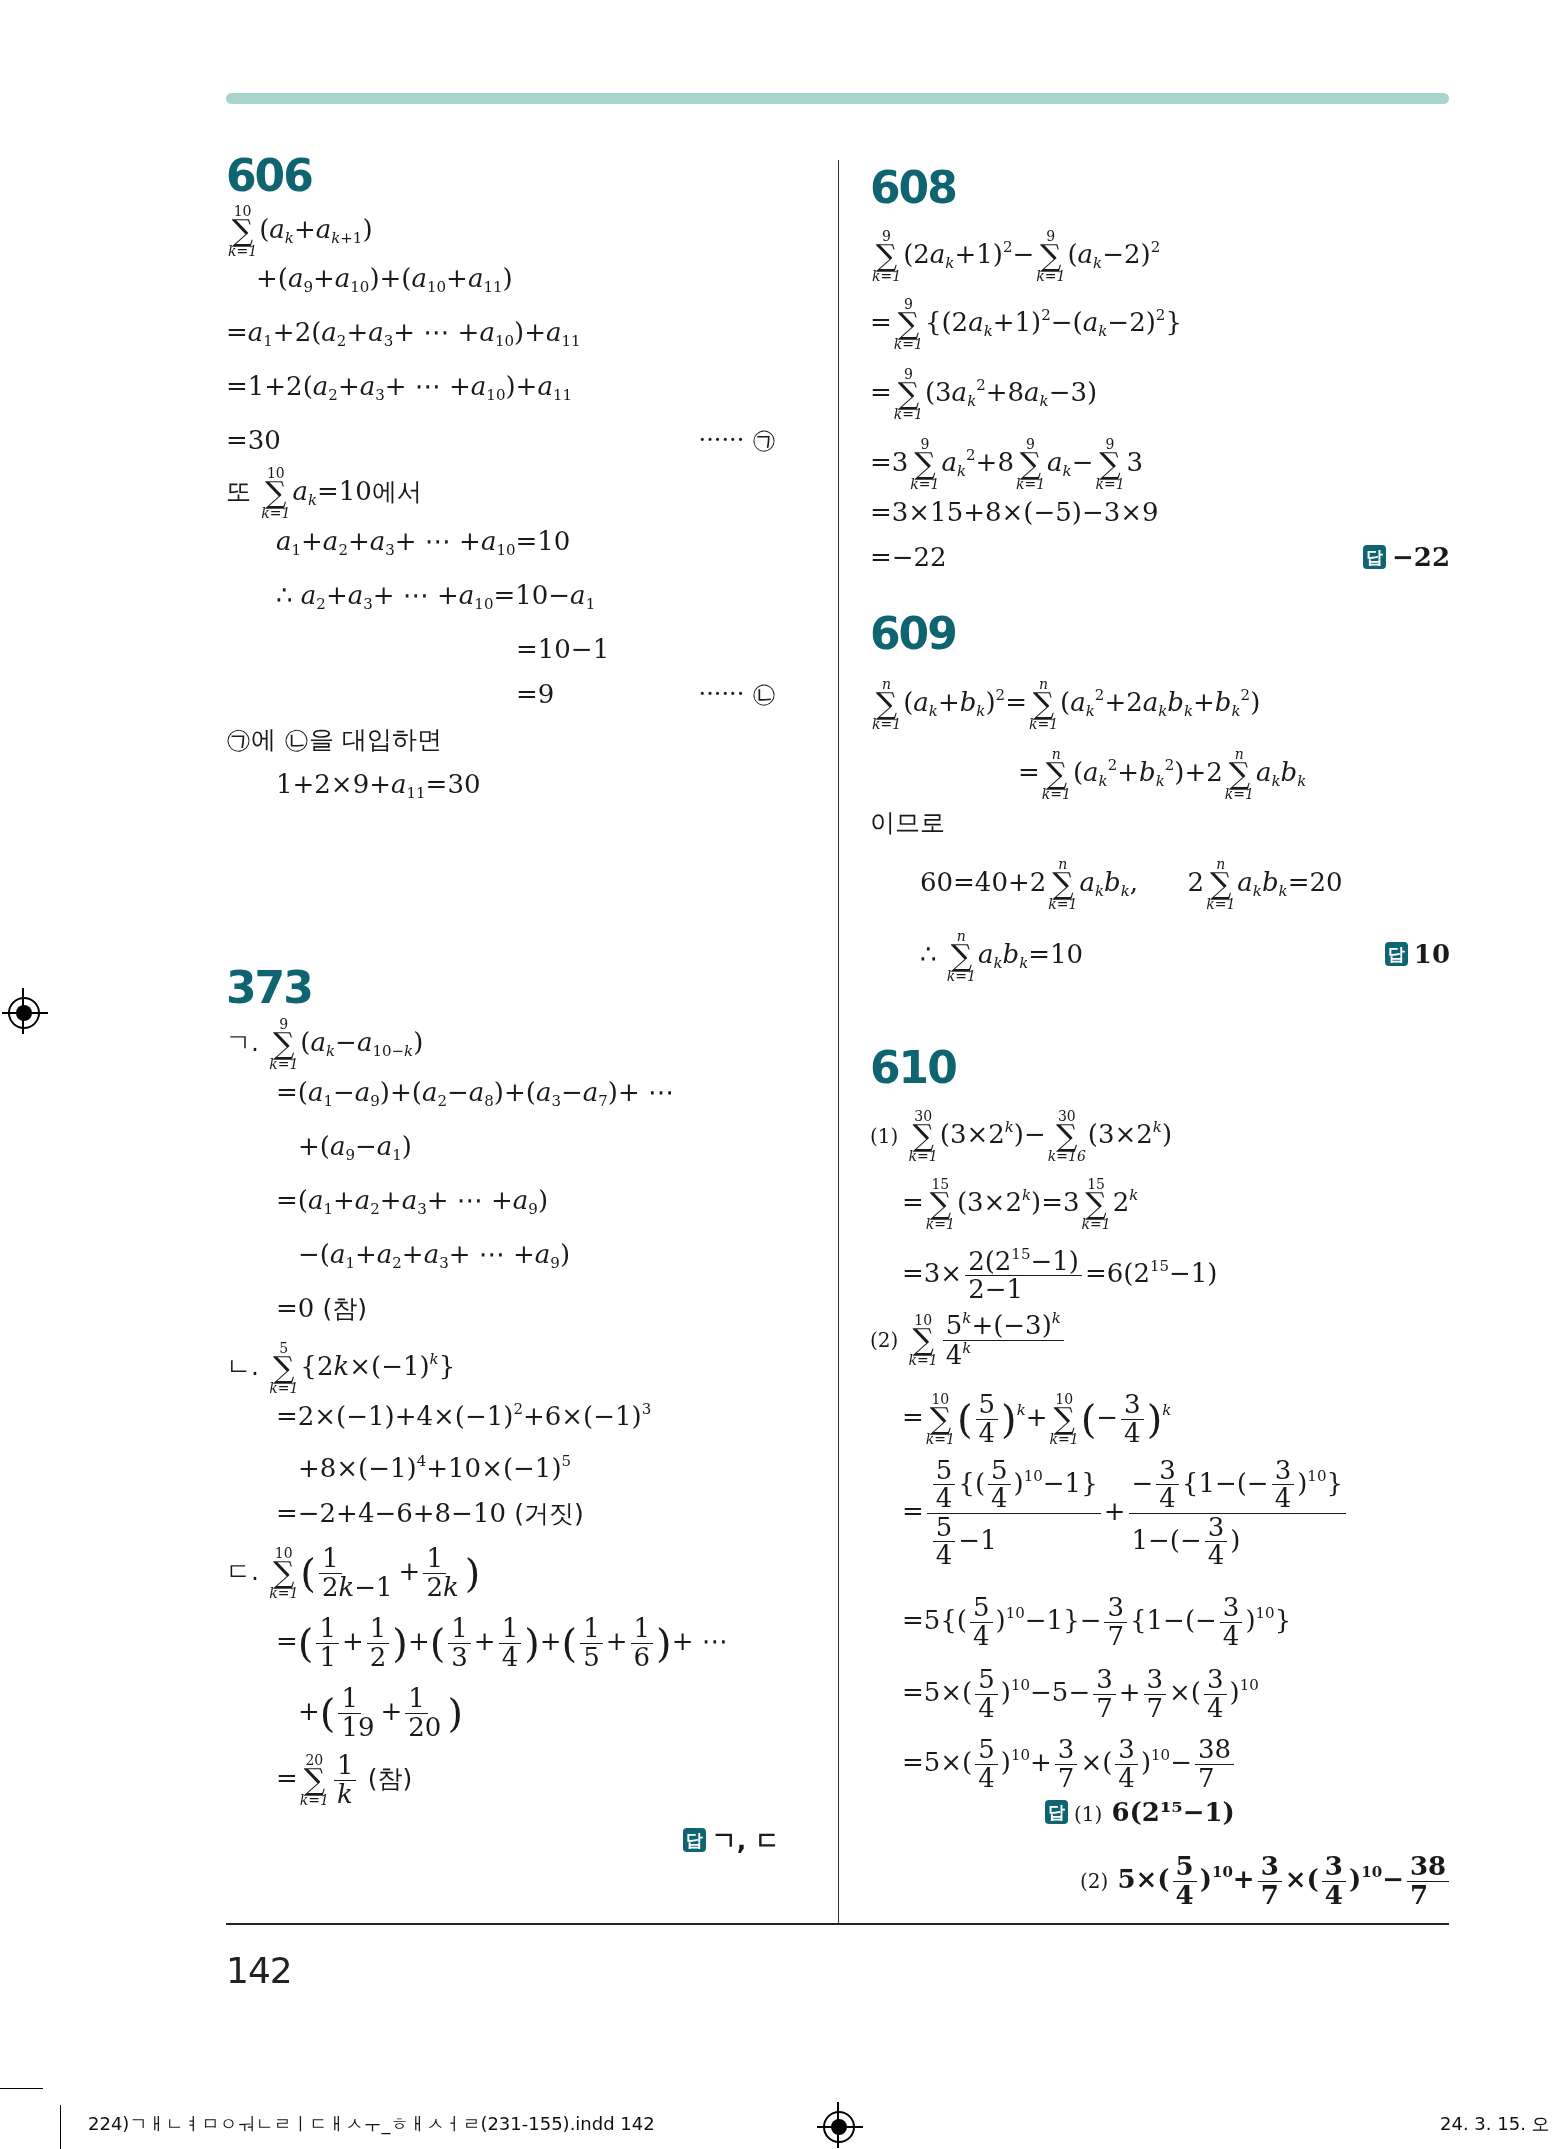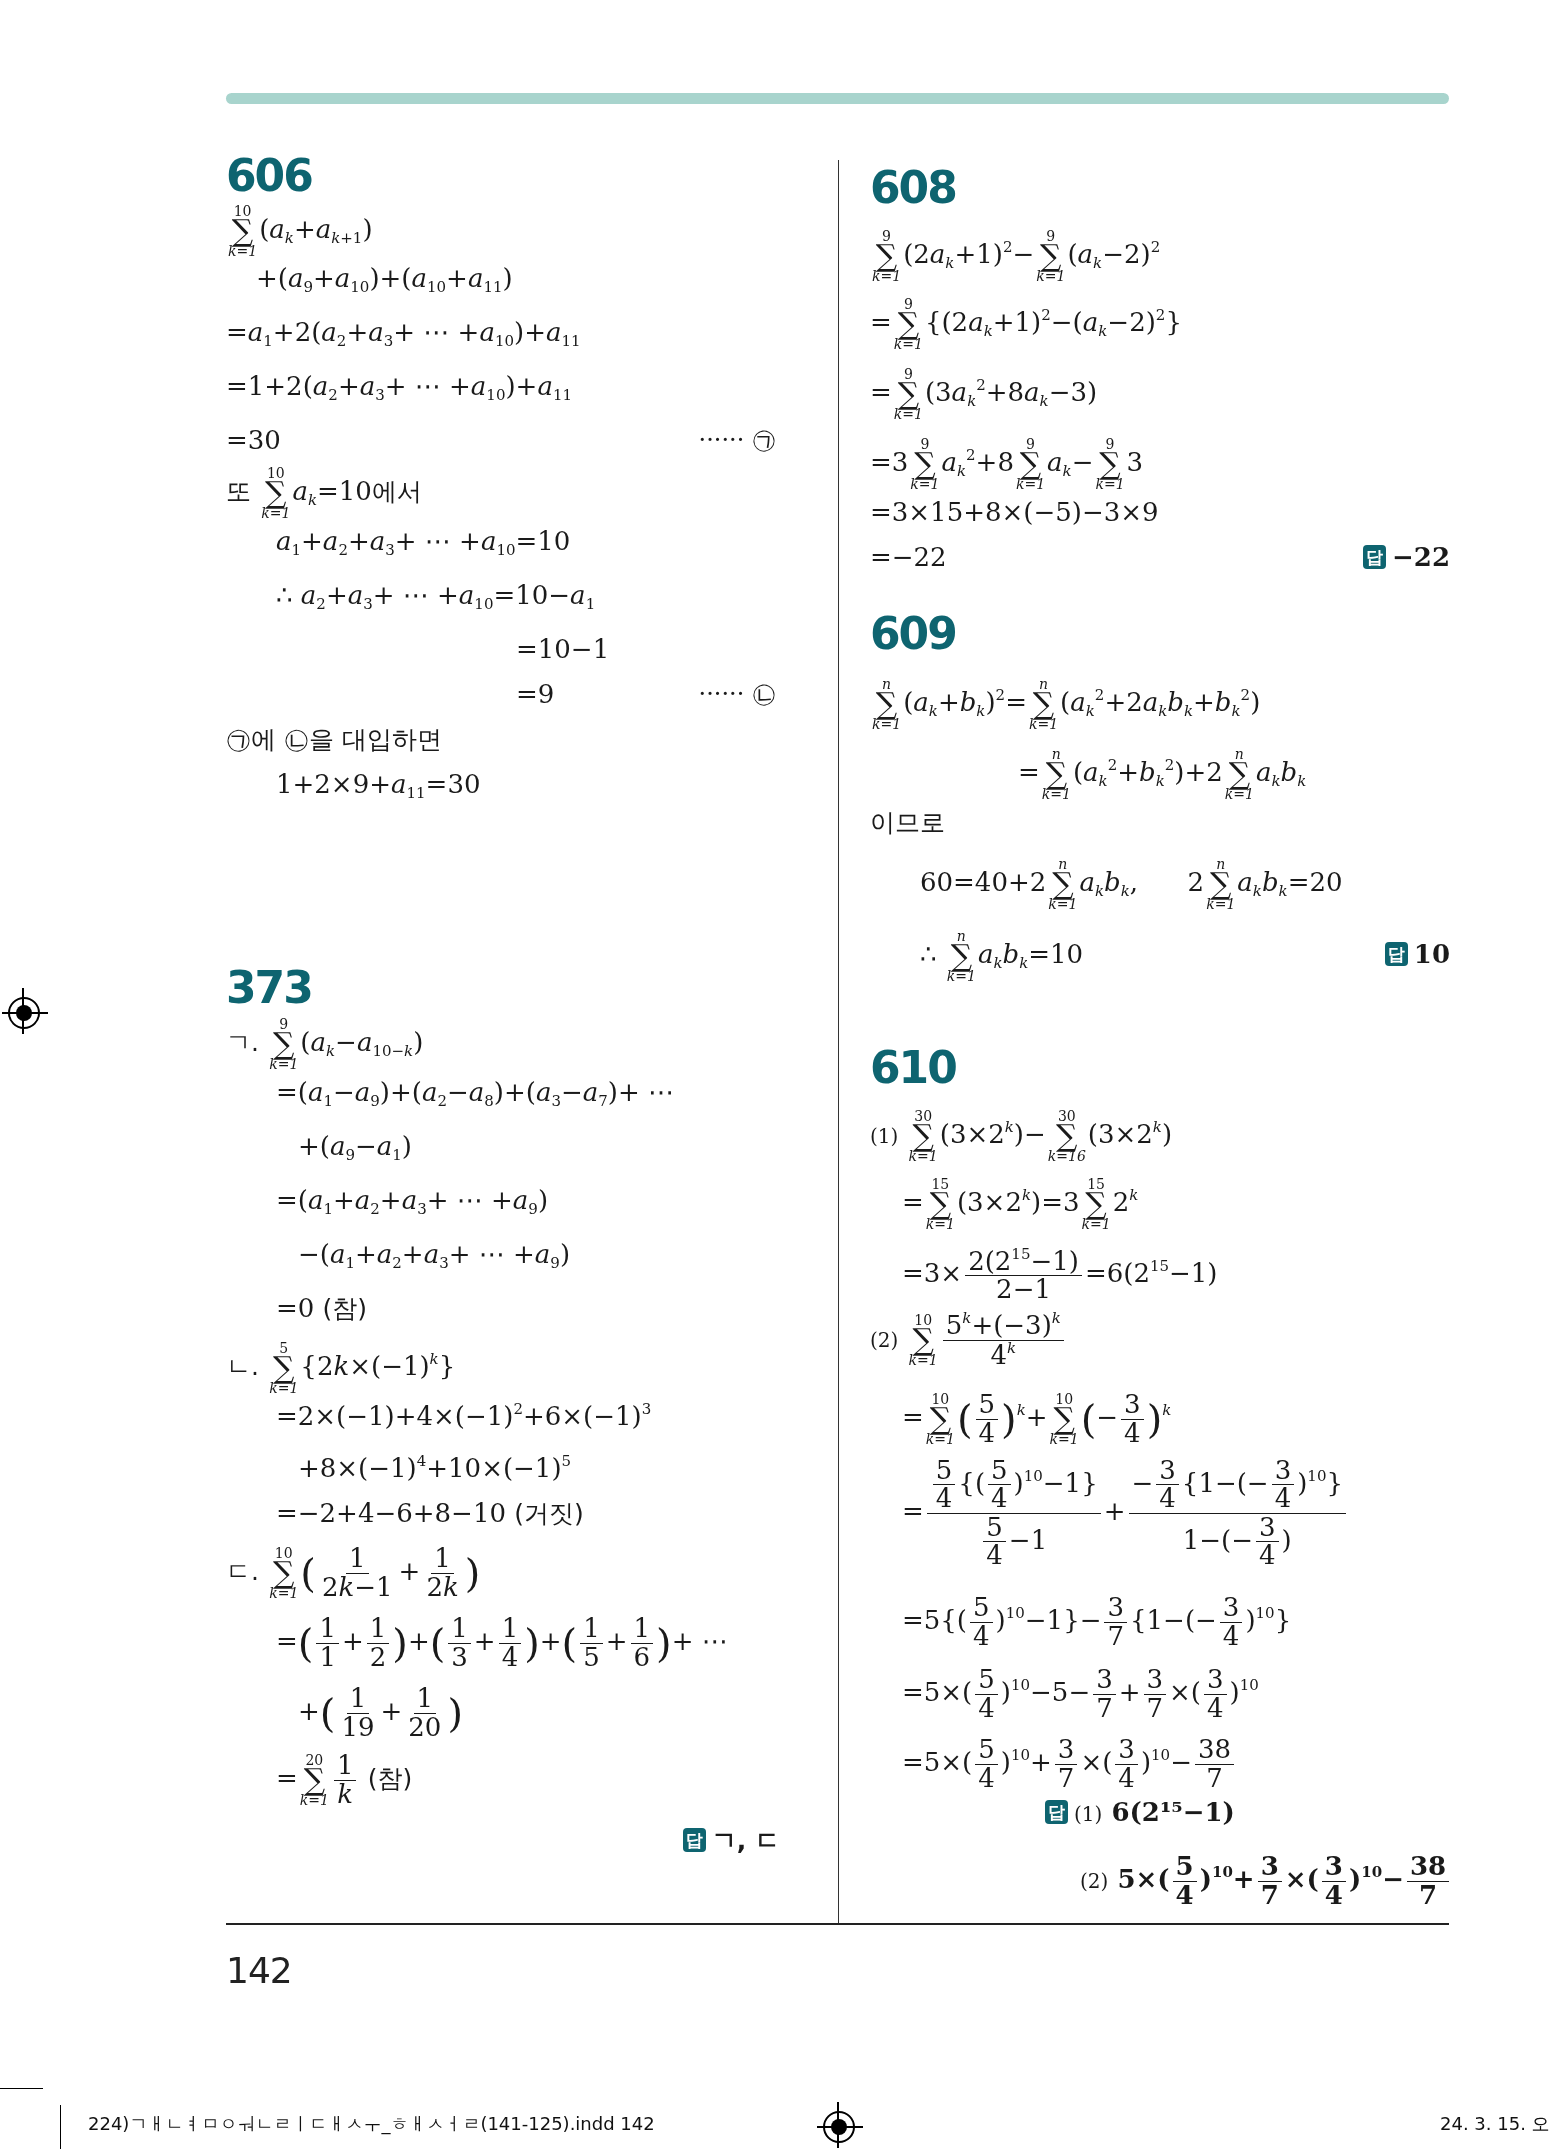--- a/index.html
+++ b/index.html
@@ -23,21 +23,21 @@
   .i4 { padding-left: 290px; }
   .kor { font-family: "DejaVu Sans", sans-serif; font-size: 25px; }
   i.v { font-style: italic; }
   sub { font-size: 15px; vertical-align: -5px; }
   sup { font-size: 15px; vertical-align: 11px; }
   .sigma { display: inline-flex; flex-direction: column; align-items: center; vertical-align: middle;
            line-height: 1; margin: 0 2px; }
   .sigma .up, .sigma .lo { font-size: 14px; }
   .sigma .lo { font-style: italic; }
   .sigma .s { font-size: 30px; line-height: 26px; }
-  .frac { display: inline-flex; flex-direction: column; align-items: center; vertical-align: middle;
+  .frac { display: inline-flex; flex-direction: column; align-items: flex-start; vertical-align: middle;
           line-height: 1.05; margin: 0 3px; }
   .frac .n { border-bottom: 1.5px solid #1a1a1a; padding: 0 3px; }
   .frac .d { padding: 0 3px; }
   .marker { position: absolute; right: 30px; font-size: 24px; }
   .answer { text-align: right; font-size: 26px; line-height: 45px; font-weight: bold; white-space: nowrap; }
   .badge { display: inline-block; background: #0e6470; color: #fff; font-family: "DejaVu Sans", sans-serif;
            font-size: 17px; font-weight: bold; border-radius: 4px; padding: 1px 3px; line-height: 22px;
            vertical-align: 3px; margin-right: 6px; }
   .ans-label { font-weight: normal; font-size: 20px; }
   .reg-mark { position: absolute; width: 28px; height: 28px; border: 2px solid #000; border-radius: 50%; }
@@ -411,14 +411,14 @@
 
 <div class="bottom-rule"></div>
 <div class="page-num">142</div>
 
 <div class="reg-mark" style="left:8px;top:997px"></div>
 <div class="reg-v" style="left:22px;top:988px"></div>
 <div class="reg-mark" style="left:823px;top:2111px"></div>
 <div class="reg-v" style="left:837px;top:2102px"></div>
 <div class="trim-h"></div>
 <div class="trim-v"></div>
-<div class="footer-text" style="left:88px">224)ㄱㅐㄴㅕㅁㅇㅝㄴㄹㅣㄷㅐㅅㅜ_ㅎㅐㅅㅓㄹ(141-125).indd   142</div>
+<div class="footer-text" style="left:88px">224)ㄱㅐㄴㅕㅁㅇㅝㄴㄹㅣㄷㅐㅅㅜ_ㅎㅐㅅㅓㄹ(231-155).indd   142</div>
 <div class="footer-text" style="left:1440px">24. 3. 15.   오</div>
 
 </body></html>

